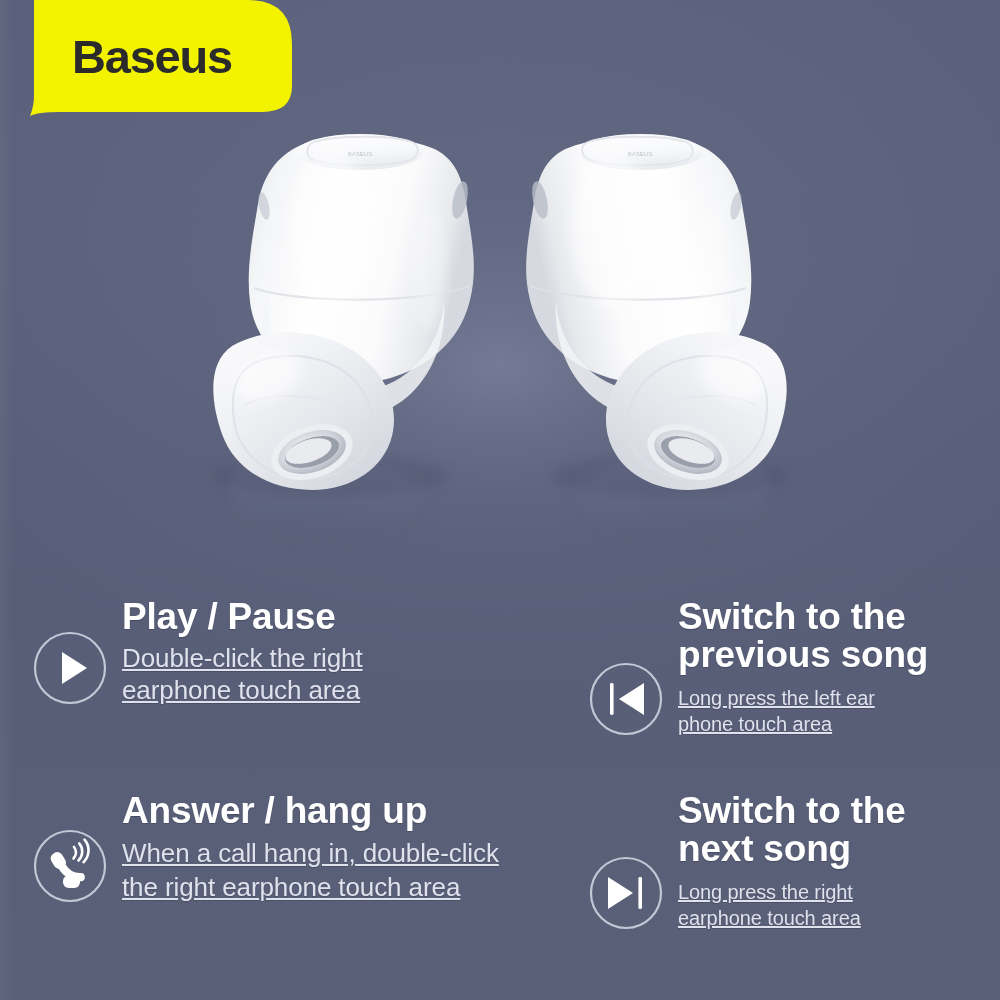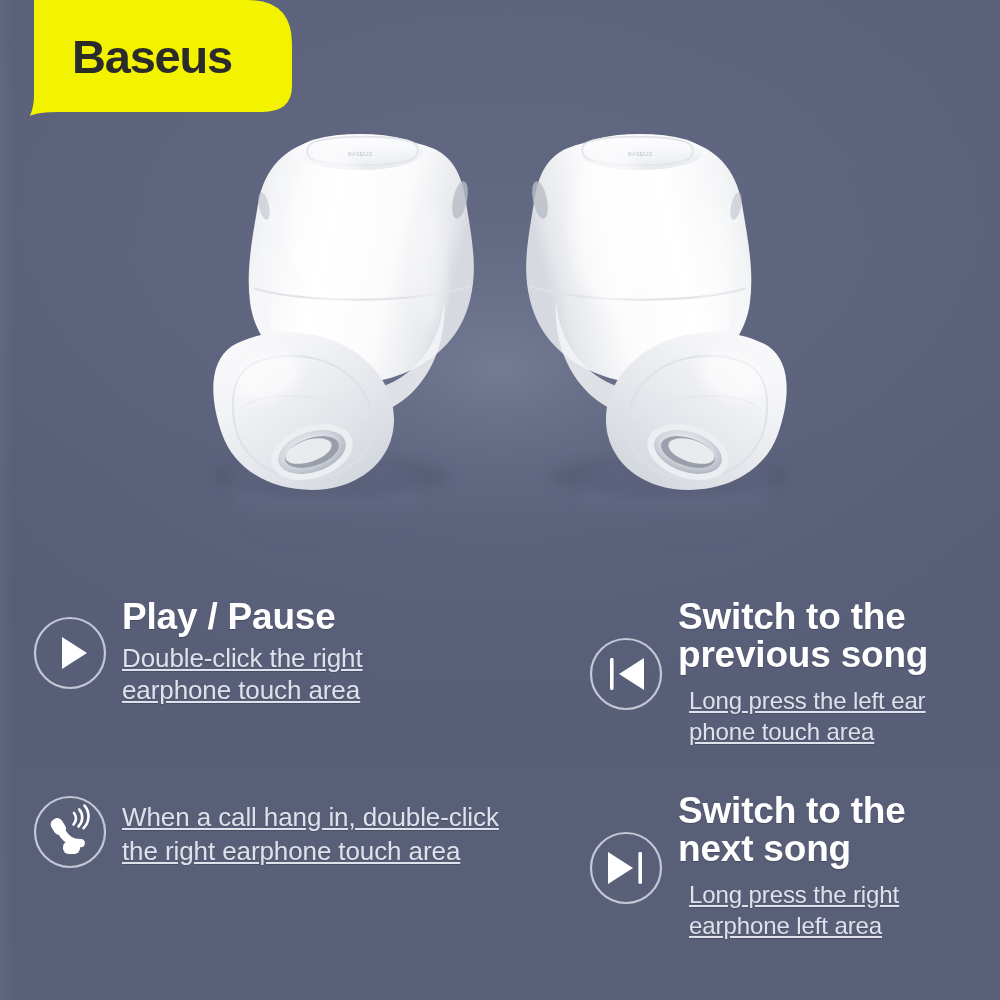--- a/index.html
+++ b/index.html
@@ -57,21 +57,21 @@
   
   .features{
     position:absolute;
     left:0; top:578px;
     width:1000px; height:422px;
     z-index:5;
   }
   .feature{
     position:absolute;
     display:flex;
-    align-items:center;
+    align-items:flex-end;
   }
   .f-tl{ left:32px;  top:18px;  width:530px; }
   .f-tr{ left:588px; top:18px;  width:400px; }
   .f-bl{ left:32px;  top:212px; width:560px; }
   .f-br{ left:588px; top:212px; width:400px; }
 
   .f-icon{
     flex:0 0 auto;
     width:76px; height:76px;
     margin-right:14px;
@@ -93,21 +93,21 @@
     color:#dfe2ec;
     font-size:26px;
     font-weight:300;
     line-height:1.2;
     letter-spacing:-0.1px;
     white-space:pre-line;
     text-shadow:0 1px 1px rgba(40,44,62,.30);
     text-decoration:underline;
   }
   .f-tr .f-title, .f-br .f-title{ font-size:37px; }
-  .f-tr .f-sub, .f-br .f-sub{ font-size:24px; line-height:1.3; margin-top:10px;margin-left:11px; }
+  .f-tr .f-sub, .f-br .f-sub{ font-size:20px; line-height:1.3; margin-top:10px; }
   .f-bl .f-sub{ font-size:26px; line-height:1.28; }
 </style>
 </head>
 <body>
 
 <div class="bg-vignette"></div>
 <div class="bg-edge-left"></div>
 
 <div class="logo-wrap">
   <svg class="logo-flag" viewBox="0 0 292 116">
@@ -329,32 +329,33 @@
         <path d="M31.8,35 C31.5,43 35,50.5 42,54.5" fill="none" stroke="#ffffff" stroke-width="8.2" stroke-linecap="round"></path>
       </g>
 
       <g fill="none" stroke="#ffffff" stroke-width="2.6" stroke-linecap="round">
         <path d="M41.5,30.5 C44.6,27.2 44.8,22.4 42,19"></path>
         <path d="M46.5,32.5 C51.2,27.8 51.5,20.4 47.2,15.4"></path>
         <path d="M51.5,34.2 C57.8,28 58.2,18.2 52.5,11.6"></path>
       </g>
     </svg>
     <div class="f-body">
+      <div class="f-title">Answer / hang up</div>
       <div class="f-sub">When a call hang in, double-click
 the right earphone touch area</div>
     </div>
   </div>
 
   <div class="feature f-br">
     <svg class="f-icon" viewBox="0 0 76 76">
       <circle cx="38" cy="38" r="35" fill="none" stroke="#c3c7d6" stroke-width="2.2"></circle>
       <path d="M20,22 L45,38 L20,54 Z" fill="#ffffff"></path>
       <rect x="50.4" y="22" width="3.6" height="32" rx="1.4" fill="#ffffff"></rect>
     </svg>
     <div class="f-body">
       <div class="f-title">Switch to the
 next song</div>
       <div class="f-sub">Long press the right
-earphone left area</div>
+earphone touch area</div>
     </div>
   </div>
 
 </div>
 
 </body></html>

